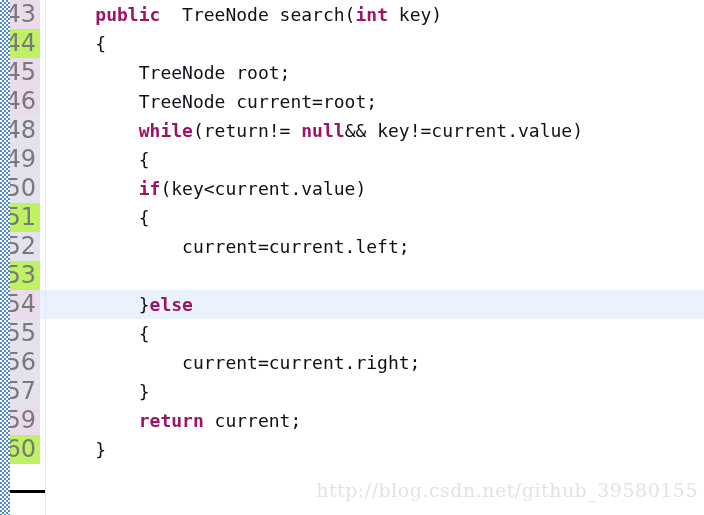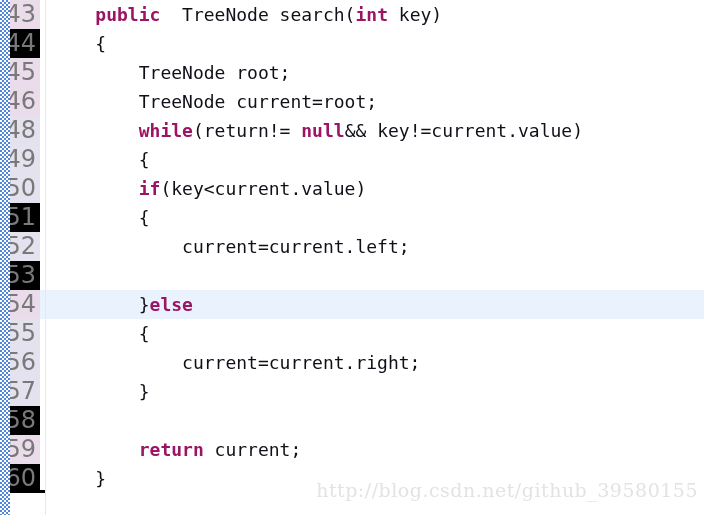--- a/index.html
+++ b/index.html
@@ -59,21 +59,21 @@
     height: 29px;
     box-sizing: border-box;
     display: flex;
     align-items: center;
     justify-content: flex-end;
     padding-right: 4px;
     background: #ffffff;
   }
   .gutter.pink  { background: #eadcea; }
   .gutter.blue  { background: #e4e2ef; }
-  .gutter.plain { background: #000000; }
+  .gutter.plain { background: #bef264; }
 
   .lineno {
     font-family: "DejaVu Sans", "Liberation Sans", sans-serif;
     font-size: 24px;
     color: #797979;
     line-height: 29px;
     letter-spacing: 0px;
   }
 
   
@@ -217,26 +217,20 @@
         </div>
         <div class="code">            <span>current=current.right;</span></div>
       </div>
       <div class="row">
         <div class="gutter blue">
           <span class="lineno">57</span>
         </div>
         <div class="code">        <span>}</span></div>
       </div>
       <div class="row">
-        <div class="gutter plain">
-          <span class="lineno">58</span>
-        </div>
-        <div class="code"></div>
-      </div>
-      <div class="row">
         <div class="gutter pink">
           <span class="lineno">59</span>
         </div>
         <div class="code">        <span class="kw">return</span><span> current;</span></div>
       </div>
       <div class="row">
         <div class="gutter plain">
           <span class="lineno">60</span>
         </div>
         <div class="code">    <span>}</span></div>

